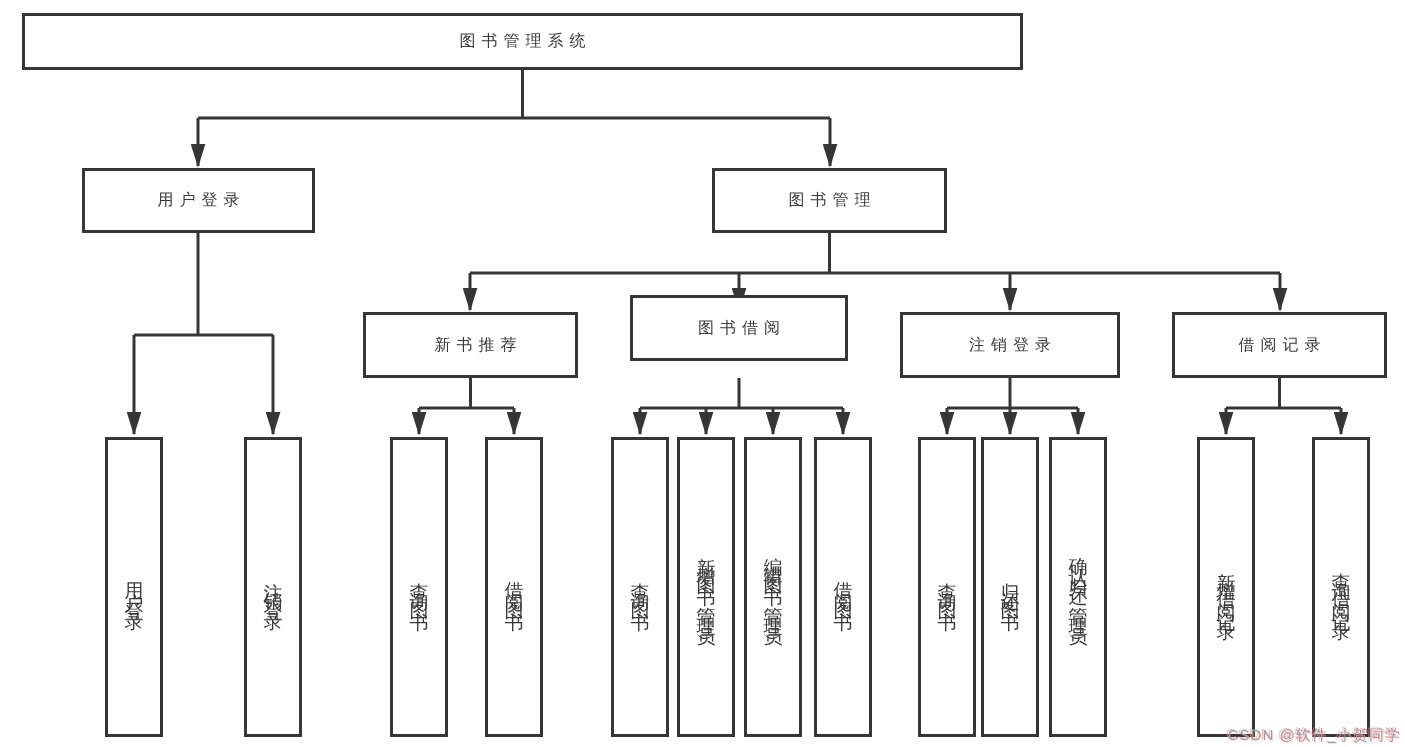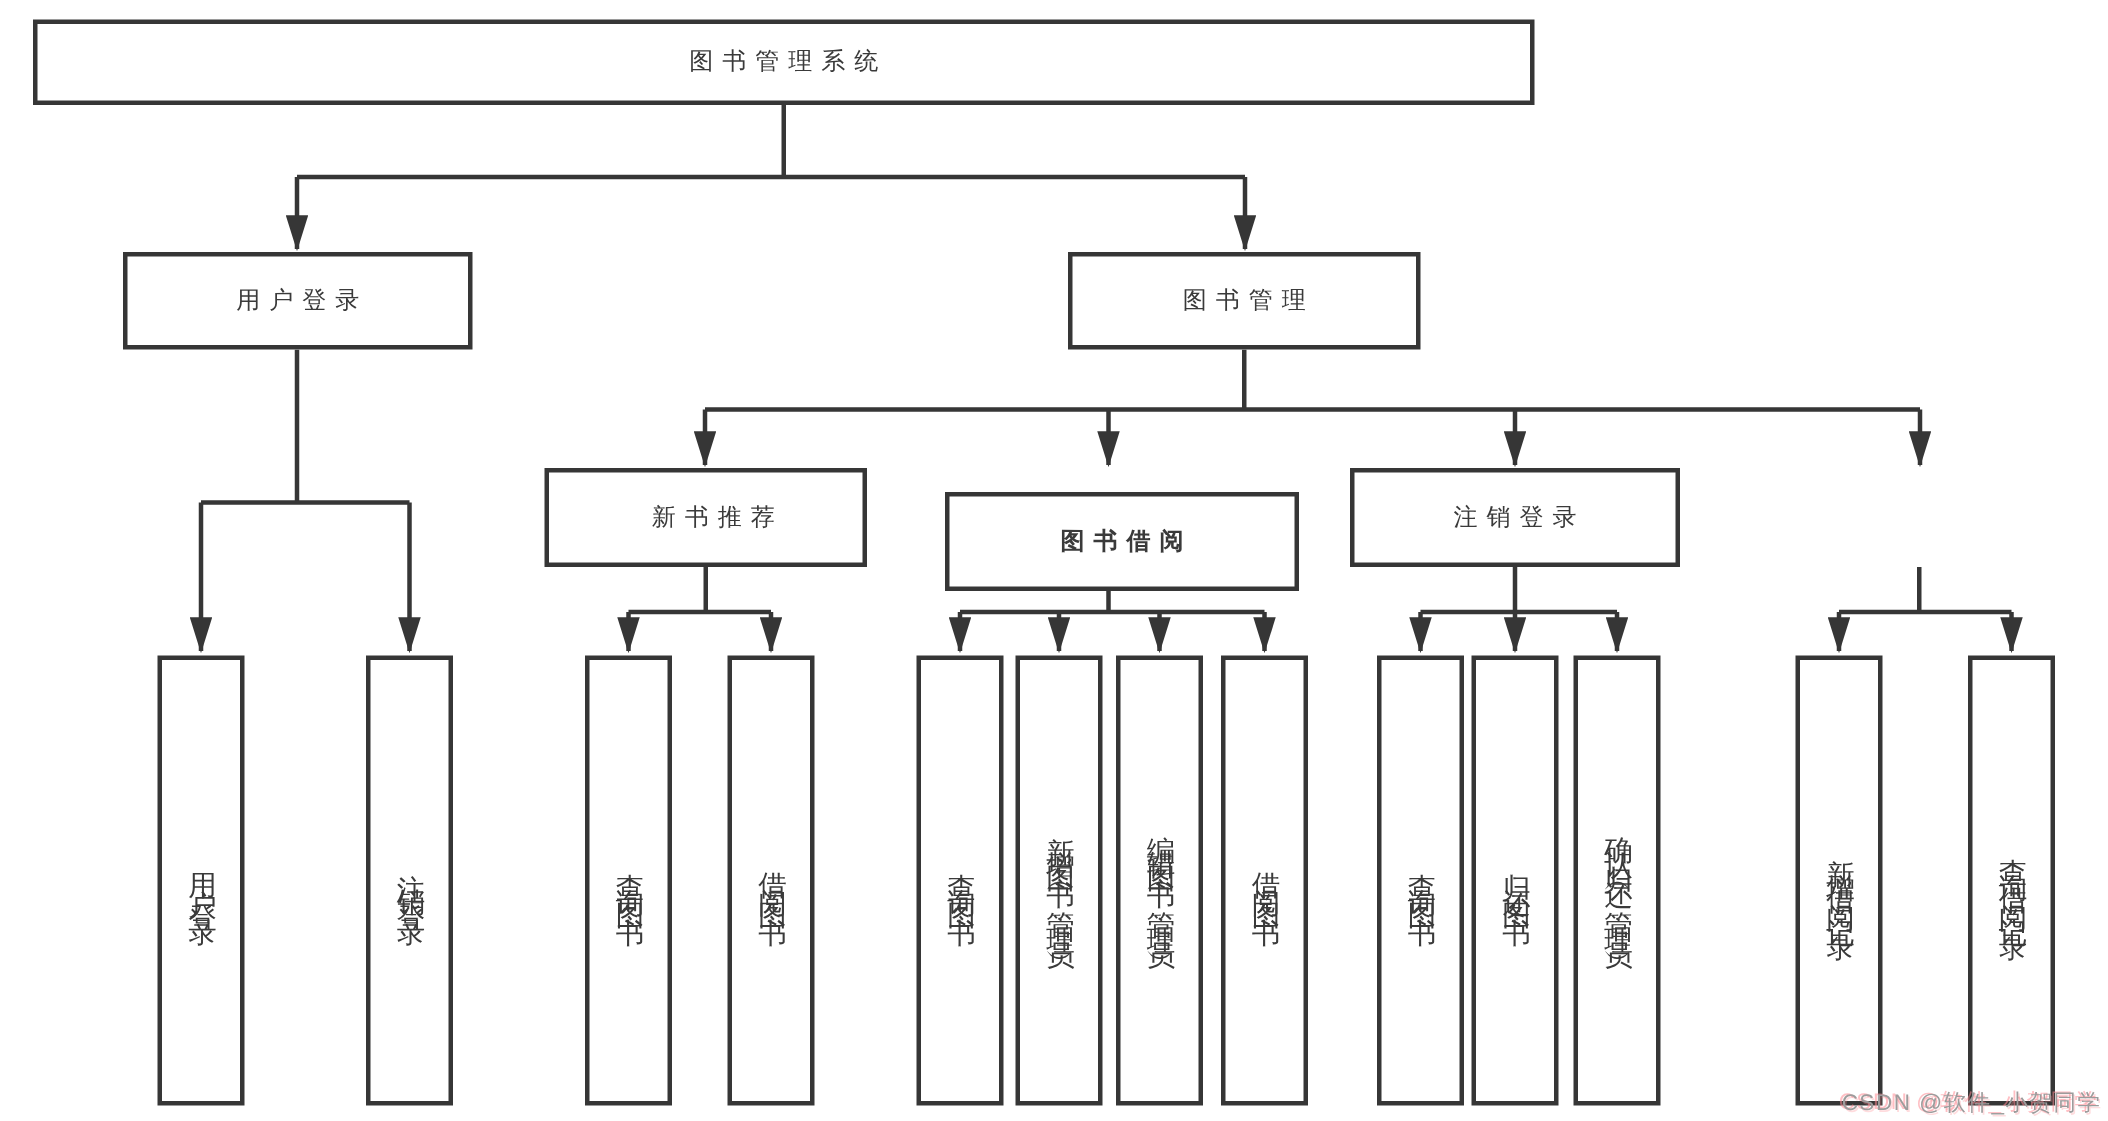--- a/index.html
+++ b/index.html
@@ -89,22 +89,23 @@
       <path class="e a" d="M1341,408 V434"></path>
     </g>
   </svg>
 
   <div class="node" style="left:22px;top:13px;width:1001px;height:57px;">图书管理系统</div>
 
   <div class="node" style="left:82px;top:168px;width:233px;height:65px;">用户登录</div>
   <div class="node" style="left:712px;top:168px;width:235px;height:65px;">图书管理</div>
 
   <div class="node" style="left:363px;top:312px;width:215px;height:66px;padding-left:10px;">新书推荐</div>
-  <div class="node" style="left:630px;top:328px;width:236px;height:66px;font-weight:bold;">图书借阅</div>
+  <div class="node" style="left:630px;top:295px;width:218px;height:66px;">图书借阅</div>
   <div class="node" style="left:900px;top:312px;width:220px;height:66px;">注销登录</div>
+  <div class="node" style="left:1172px;top:312px;width:215px;height:66px;">借阅记录</div>
 
   <div class="vnode" style="left:105px;">
     <span class="vtext">用户登录</span>
   </div>
   <div class="vnode" style="left:244px;">
     <span class="vtext">注销登录</span>
   </div>
 
   <div class="vnode" style="left:390px;">
     <span class="vtext">查询图书</span>

